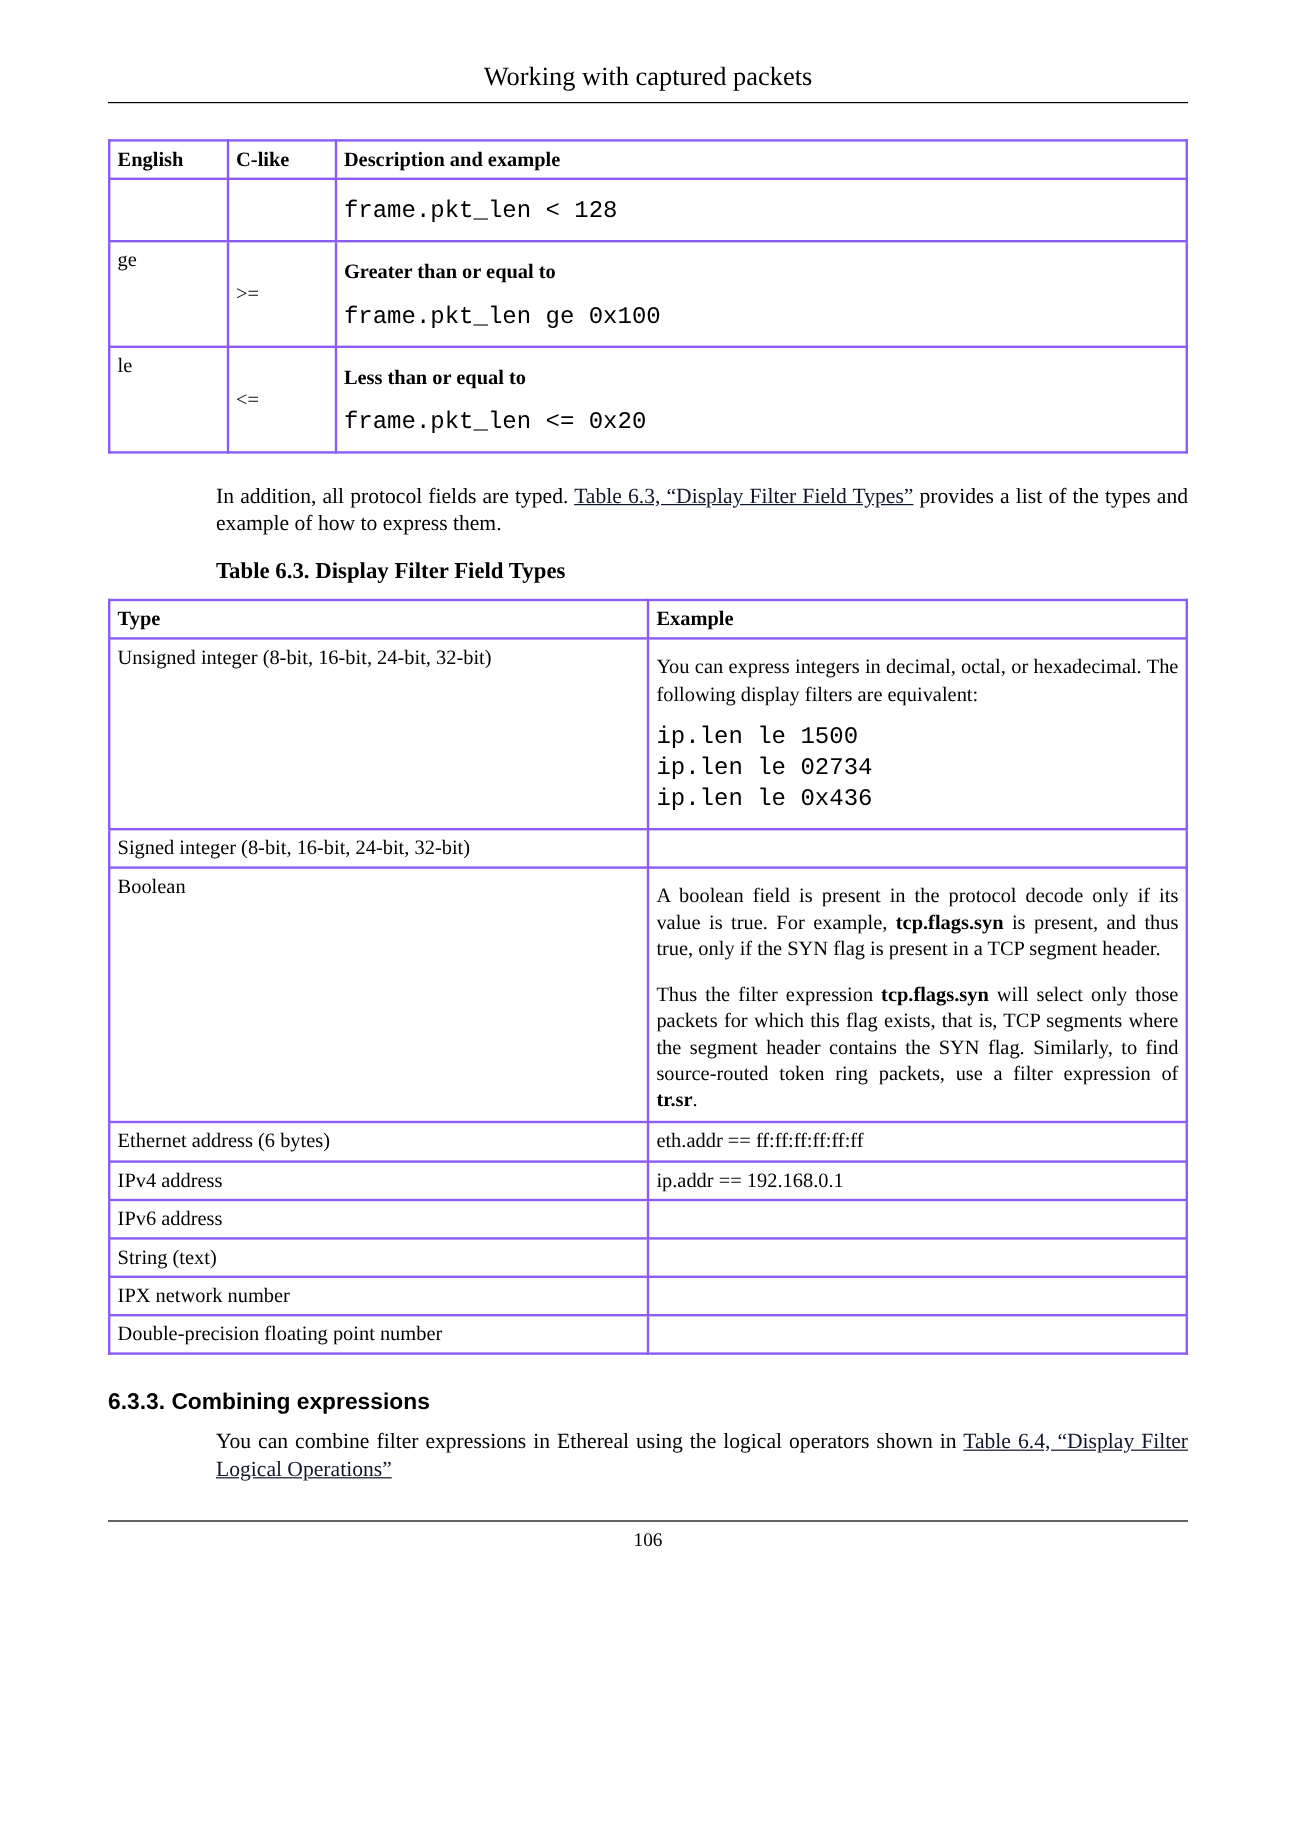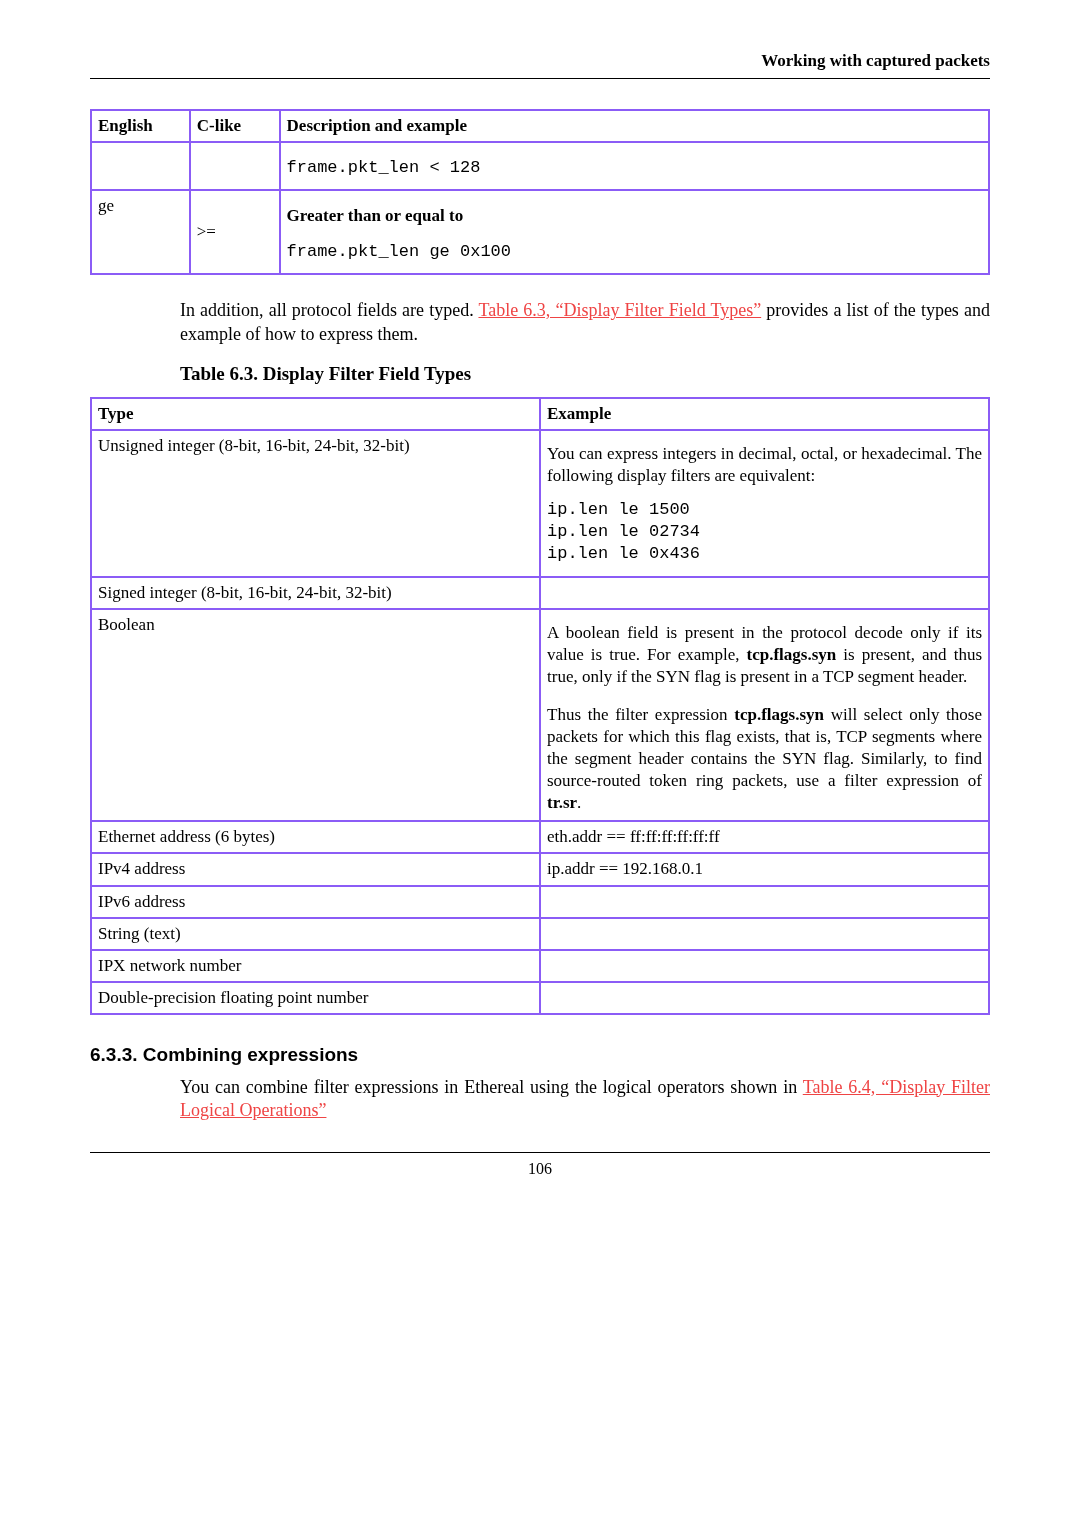--- a/index.html
+++ b/index.html
@@ -9,24 +9,23 @@
     background: #fff;
     color: #000;
     font-size: 18px;
     line-height: 1.3;
     width: 1080px;
   }
   .page {
     padding: 50px 90px 40px 90px;
   }
   .header-line {
-    text-align: right;
-    font-size: 17px;
+    text-align: center;
+    font-size: 22px;
     padding-bottom: 6px;
-    font-weight: bold;
   }
   hr.rule {
     border: none;
     border-top: 1px solid #000;
     margin: 0 0 30px 0;
   }
   hr.footrule {
     border: none;
     border-top: 1px solid #000;
     margin: 30px 0 6px 0;
@@ -52,32 +51,32 @@
   }
   table.t1 col.c1 { width: 11%; }
   table.t1 col.c2 { width: 10%; }
   table.t1 col.c3 { width: 79%; }
   table.t2 col.c1 { width: 50%; }
   table.t2 col.c2 { width: 50%; }
   .code {
     font-family: "Courier New", Courier, monospace;
     white-space: pre;
     padding: 10px 0 6px 0;
-    font-size: 17px;
+    font-size: 20px;
   }
   .desc-bold {
     font-weight: bold;
     padding: 10px 0 4px 0;
   }
   .para-indent {
     margin: 24px 0 10px 90px;
     text-align: justify;
   }
   a.link {
-    color: #ef4444;
+    color: #0f172a;
   }
   .table-caption {
     font-weight: bold;
     margin: 16px 0 10px 90px;
     font-size: 19px;
   }
   .section-heading {
     font-family: Arial, Helvetica, sans-serif;
     font-weight: bold;
     font-size: 19px;
@@ -115,20 +114,28 @@
       </td>
     </tr>
     <tr>
       <td>ge</td>
       <td style="vertical-align:middle;">&gt;=</td>
       <td>
         <div class="desc-bold">Greater than or equal to</div>
         <div class="code">frame.pkt_len ge 0x100</div>
       </td>
     </tr>
+    <tr>
+      <td>le</td>
+      <td style="vertical-align:middle;">&lt;=</td>
+      <td>
+        <div class="desc-bold">Less than or equal to</div>
+        <div class="code">frame.pkt_len &lt;= 0x20</div>
+      </td>
+    </tr>
   </tbody>
     </table>
 
   <p class="para-indent justify">
     <span>In addition, all protocol fields are typed. </span><a href="#" class="link">Table 6.3, “Display Filter Field Types”</a><span> provides a list of the types and example of how to express them.</span>
   </p>
 
   <div class="table-caption">Table 6.3. Display Filter Field Types</div>
 
   <table class="data t2">

